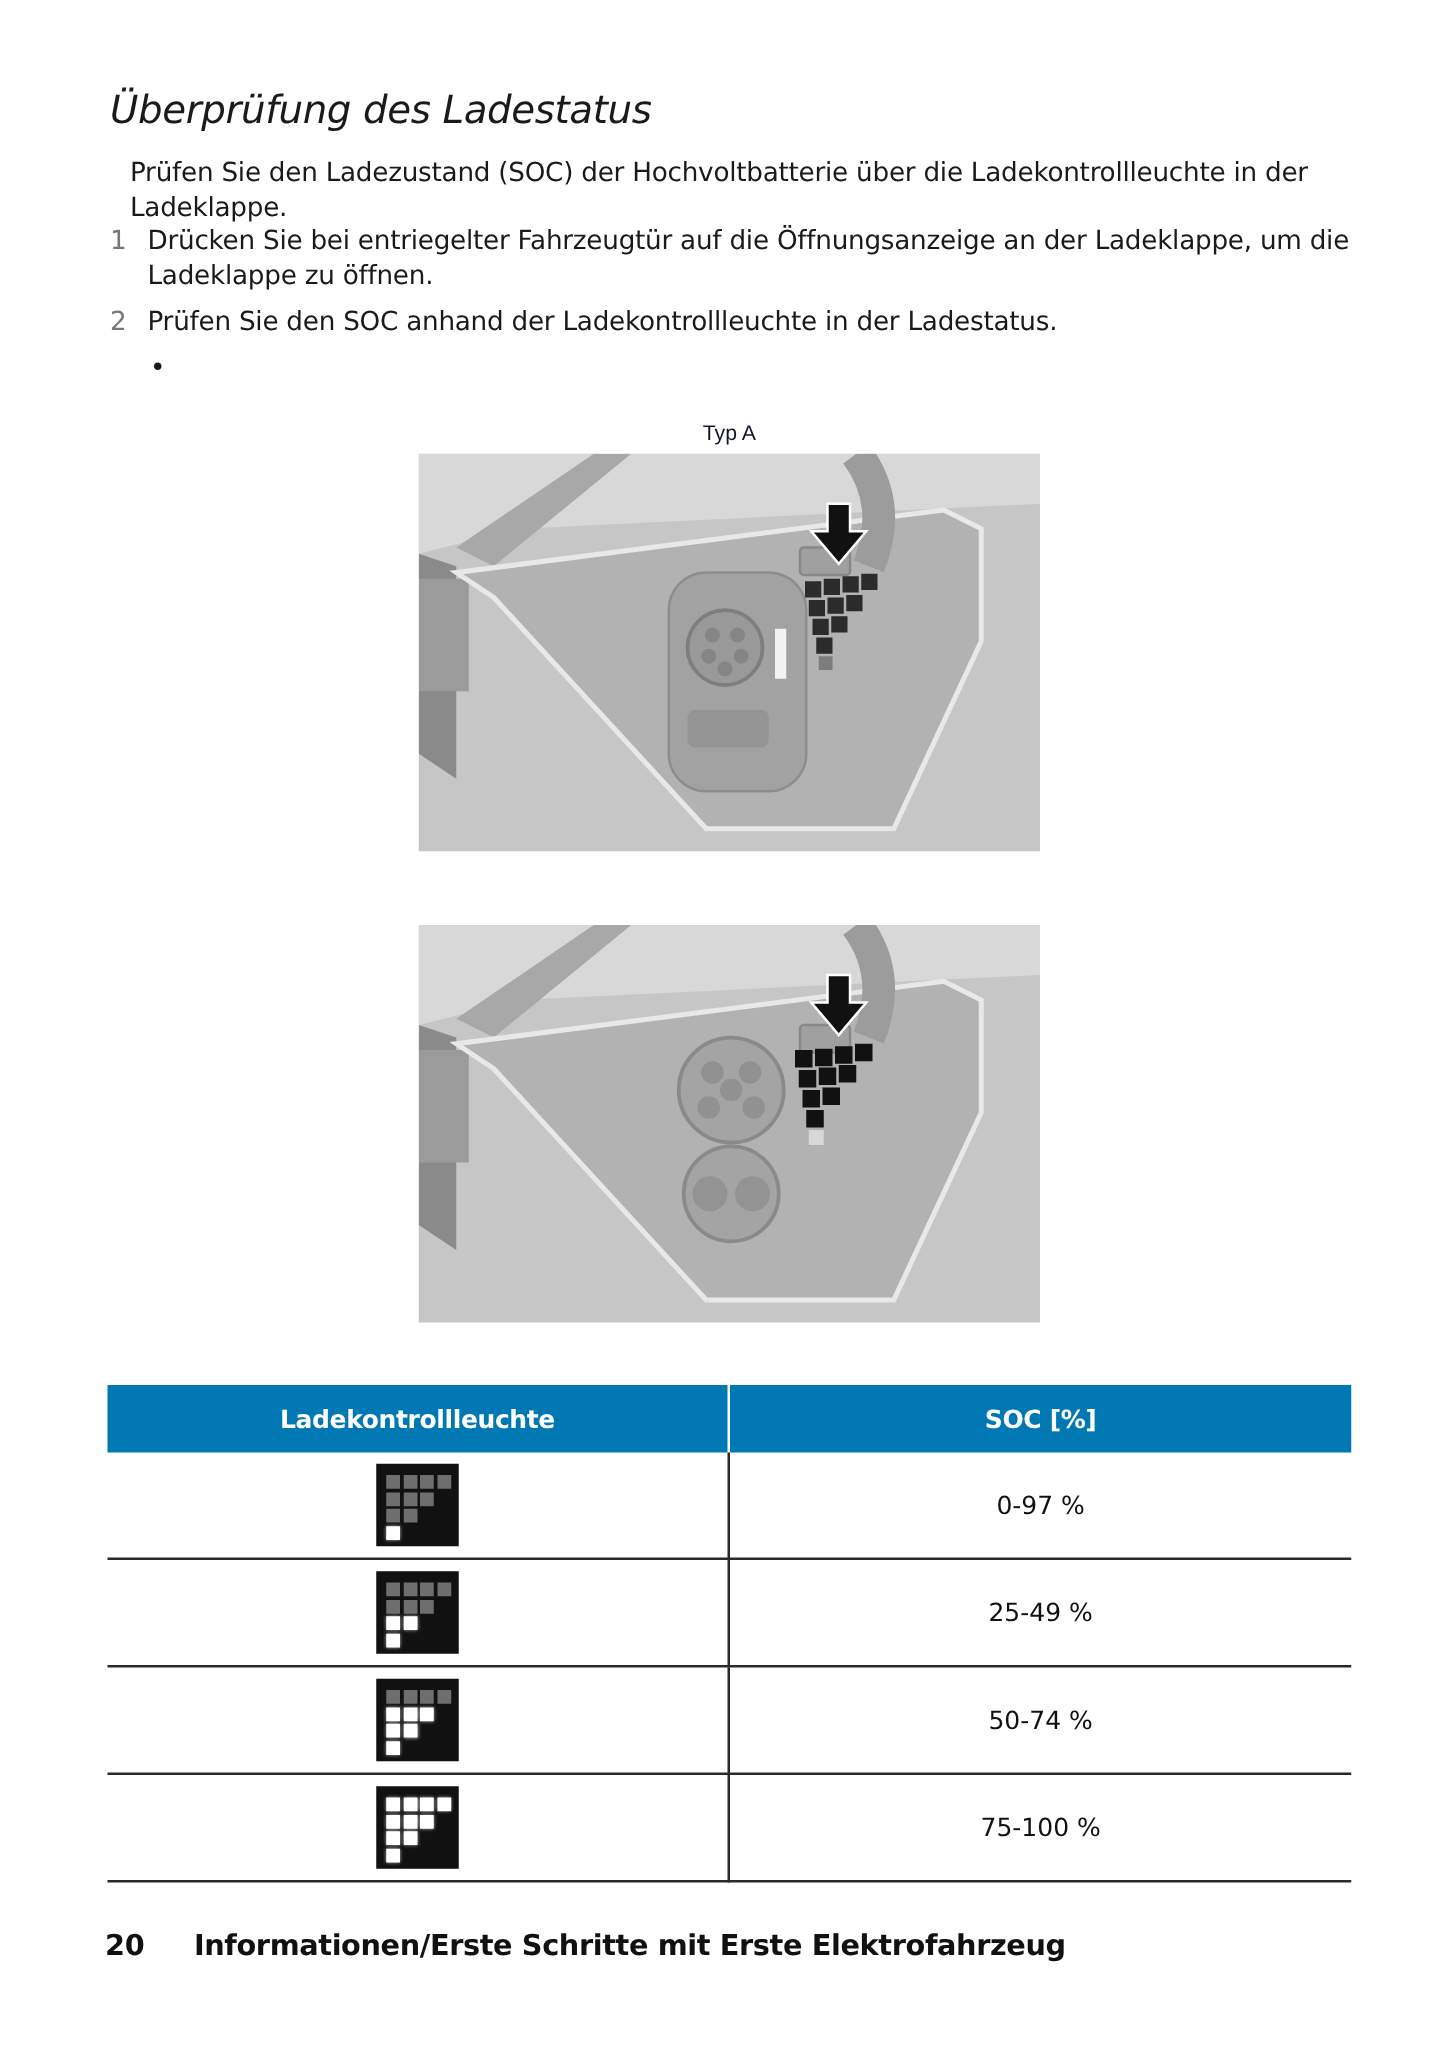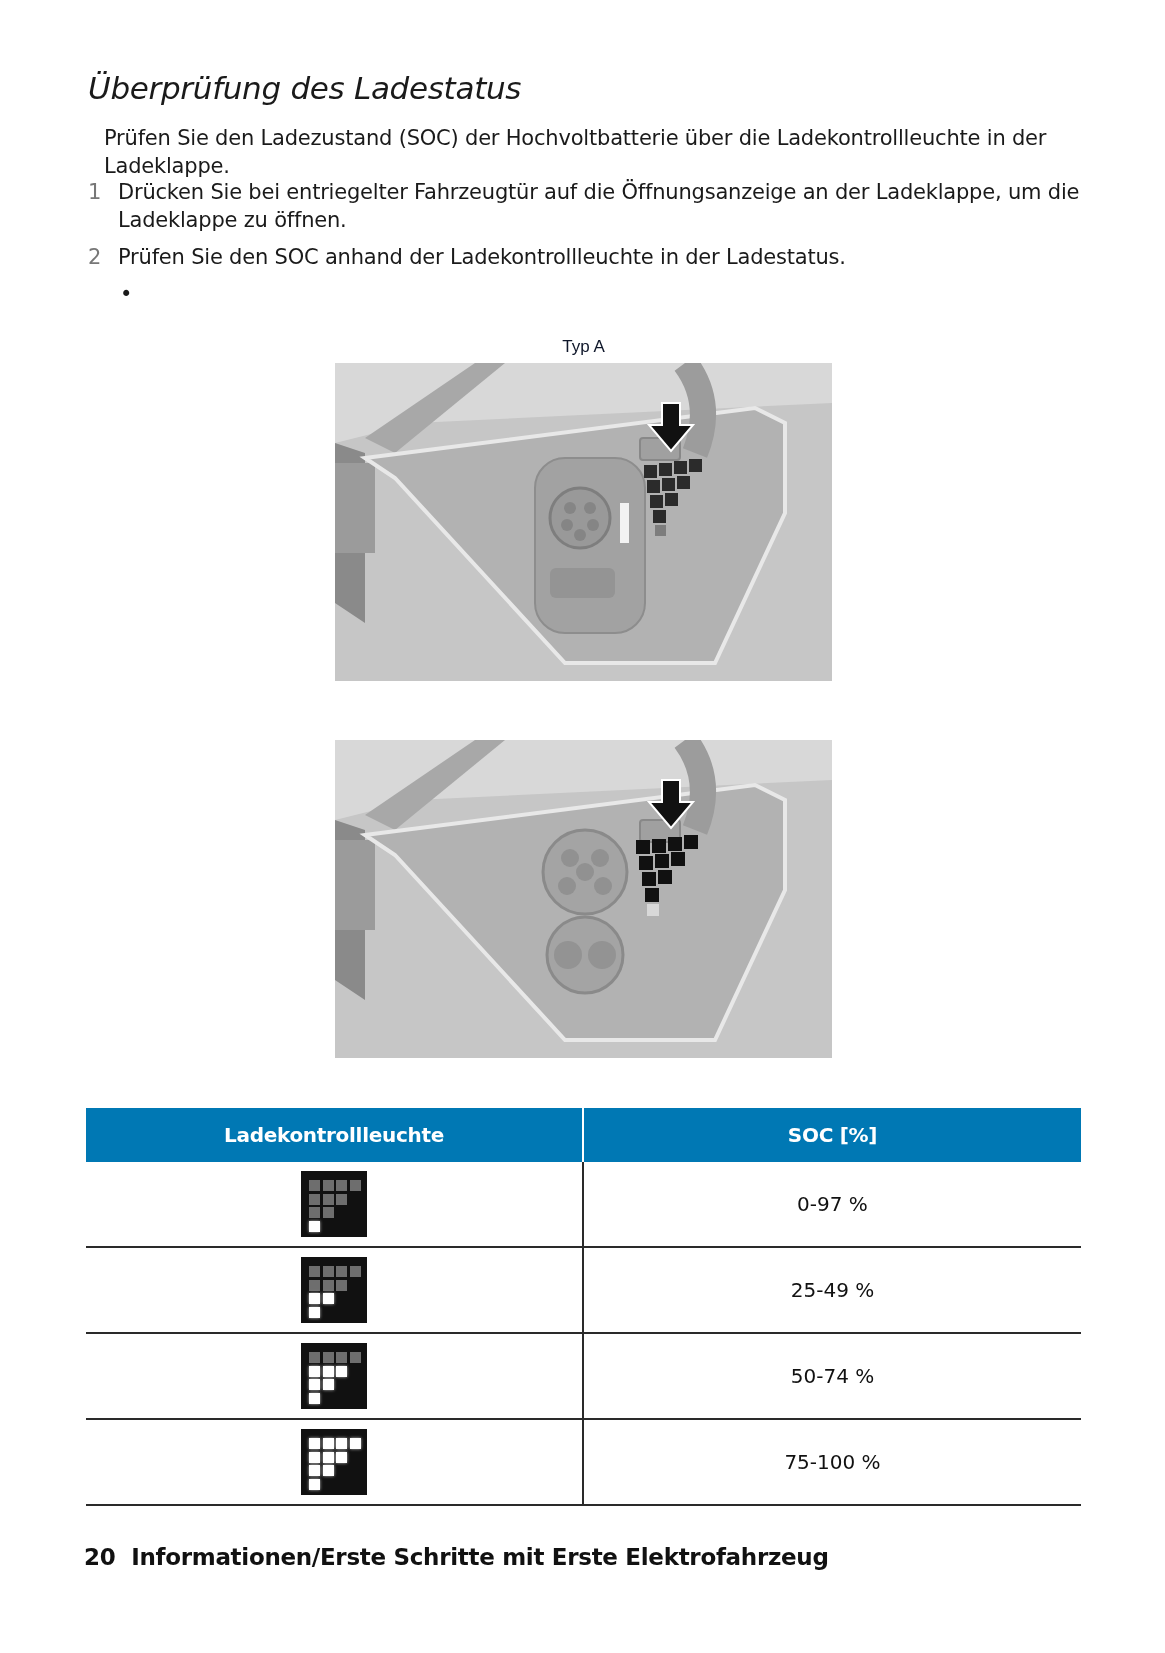--- a/index.html
+++ b/index.html
@@ -54,21 +54,21 @@
   }
   .soc-icon .cell {
     position: absolute; width: 11px; height: 11px; background: #6e6e6e;
   }
   .soc-icon .cell.on { background: #ffffff; box-shadow: 0 0 3px rgba(255,255,255,0.7); }
 
   .footer {
     position: absolute; left: 84px; top: 1544px;
     font-size: 23px; font-weight: bold; color: #111; letter-spacing: -0.3px;
   }
-  .footer .page-num { margin-right: 8px; }
+  .footer .page-num { margin-right: 32px; }
 </style>
 </head>
 <body>
 
 <h2 class="section-title">Überprüfung des Ladestatus</h2>
 <p class="intro">Prüfen Sie den Ladezustand (SOC) der Hochvoltbatterie über die Ladekontrollleuchte in der Ladeklappe.</p>
 
 <ol class="steps">
   <li class="step">
     <span class="step-num">1</span>

